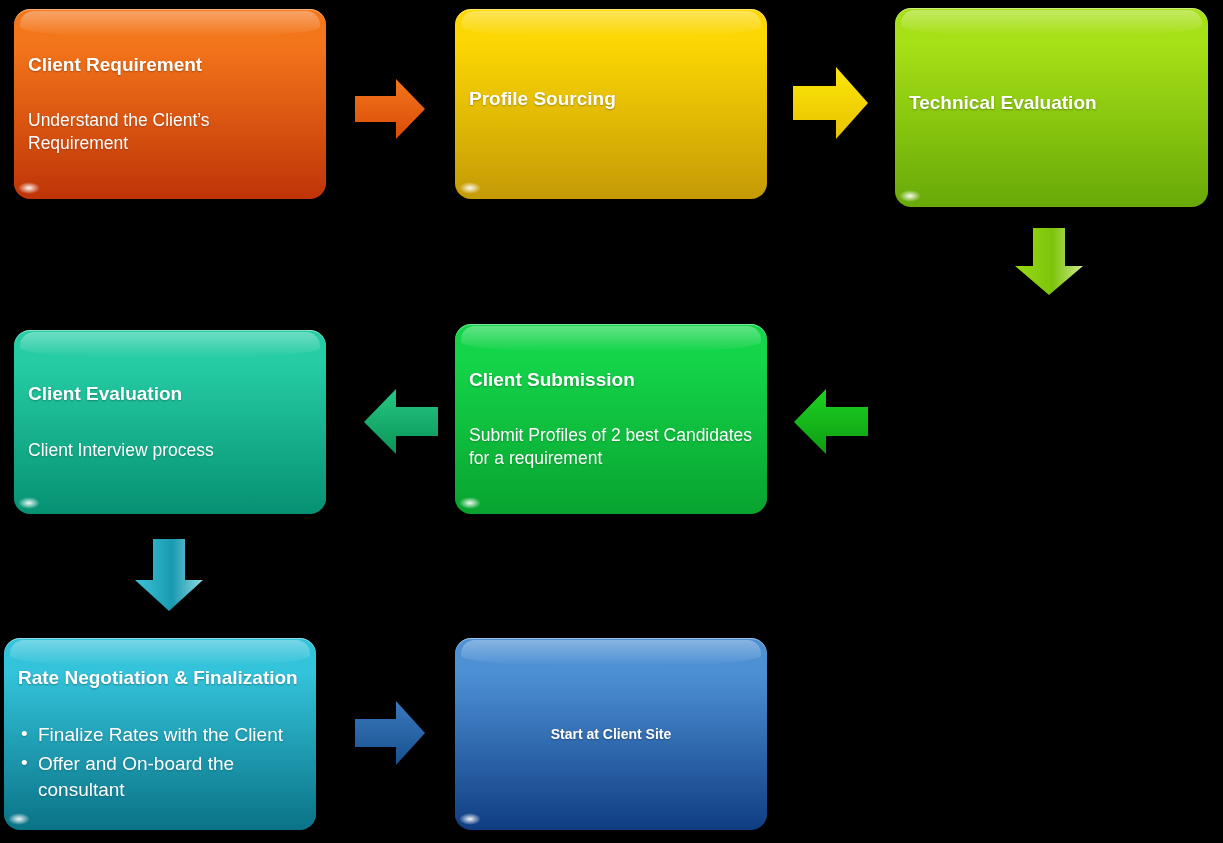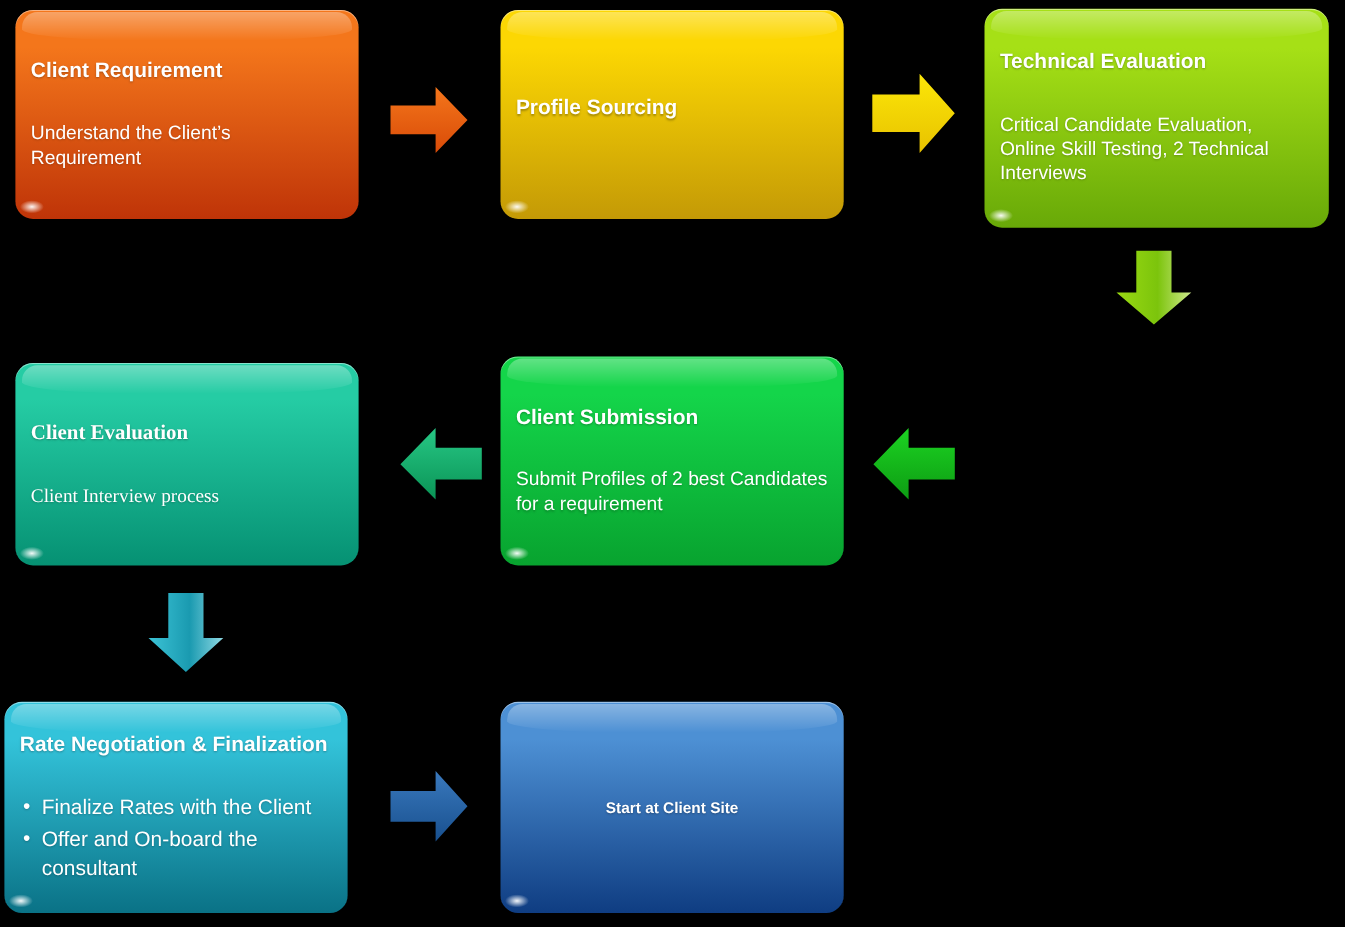--- a/index.html
+++ b/index.html
@@ -124,30 +124,29 @@
     <div class="title">Client Requirement</div>
     <div class="body">Understand the Client’s Requirement</div>
   </div>
 
   <div class="node" id="n1" style="left: 455px; top: 9px; width: 312px; height: 190px; background: linear-gradient(rgb(252, 215, 3) 0%, rgb(252, 215, 3) 18%, rgb(196, 154, 6) 100%);">
     <div class="title">Profile Sourcing</div>
   </div>
 
   <div class="node" id="n2" style="left: 895px; top: 8px; width: 313px; height: 199px; background: linear-gradient(rgb(166, 224, 22) 0%, rgb(166, 224, 22) 18%, rgb(104, 169, 8) 100%);">
     <div class="title">Technical Evaluation</div>
-    <div class="body">Critical Candidate Evaluation, Online Skill Testing, 2 Technical Interviews</div>
   </div>
 
 
   <div class="node" id="n4" style="left: 455px; top: 324px; width: 312px; height: 190px; background: linear-gradient(rgb(20, 213, 74) 0%, rgb(20, 213, 74) 18%, rgb(8, 163, 47) 100%);">
     <div class="title">Client Submission</div>
     <div class="body">Submit Profiles of 2 best Candidates for a requirement</div>
   </div>
 
-  <div class="node" id="n5" style="left: 14px; top: 330px; width: 312px; height: 184px; background: linear-gradient(rgb(37, 204, 164) 0%, rgb(37, 204, 164) 18%, rgb(6, 145, 115) 100%); font-family: Liberation Serif, serif;">
+  <div class="node" id="n5" style="left: 14px; top: 330px; width: 312px; height: 184px; background: linear-gradient(rgb(37, 204, 164) 0%, rgb(37, 204, 164) 18%, rgb(6, 145, 115) 100%);">
     <div class="title">Client Evaluation</div>
     <div class="body">Client Interview process</div>
   </div>
 
   <div class="node" id="n6" style="left: 4px; top: 638px; width: 312px; height: 192px; padding-top: 4px; background: linear-gradient(rgb(51, 195, 218) 0%, rgb(51, 195, 218) 18%, rgb(10, 114, 134) 100%);">
     <div class="title">Rate Negotiation &amp; Finalization</div>
     <ul class="wide-bullets">
       <li>Finalize Rates with the Client</li>
       <li>Offer and On-board the consultant</li>
     </ul>

